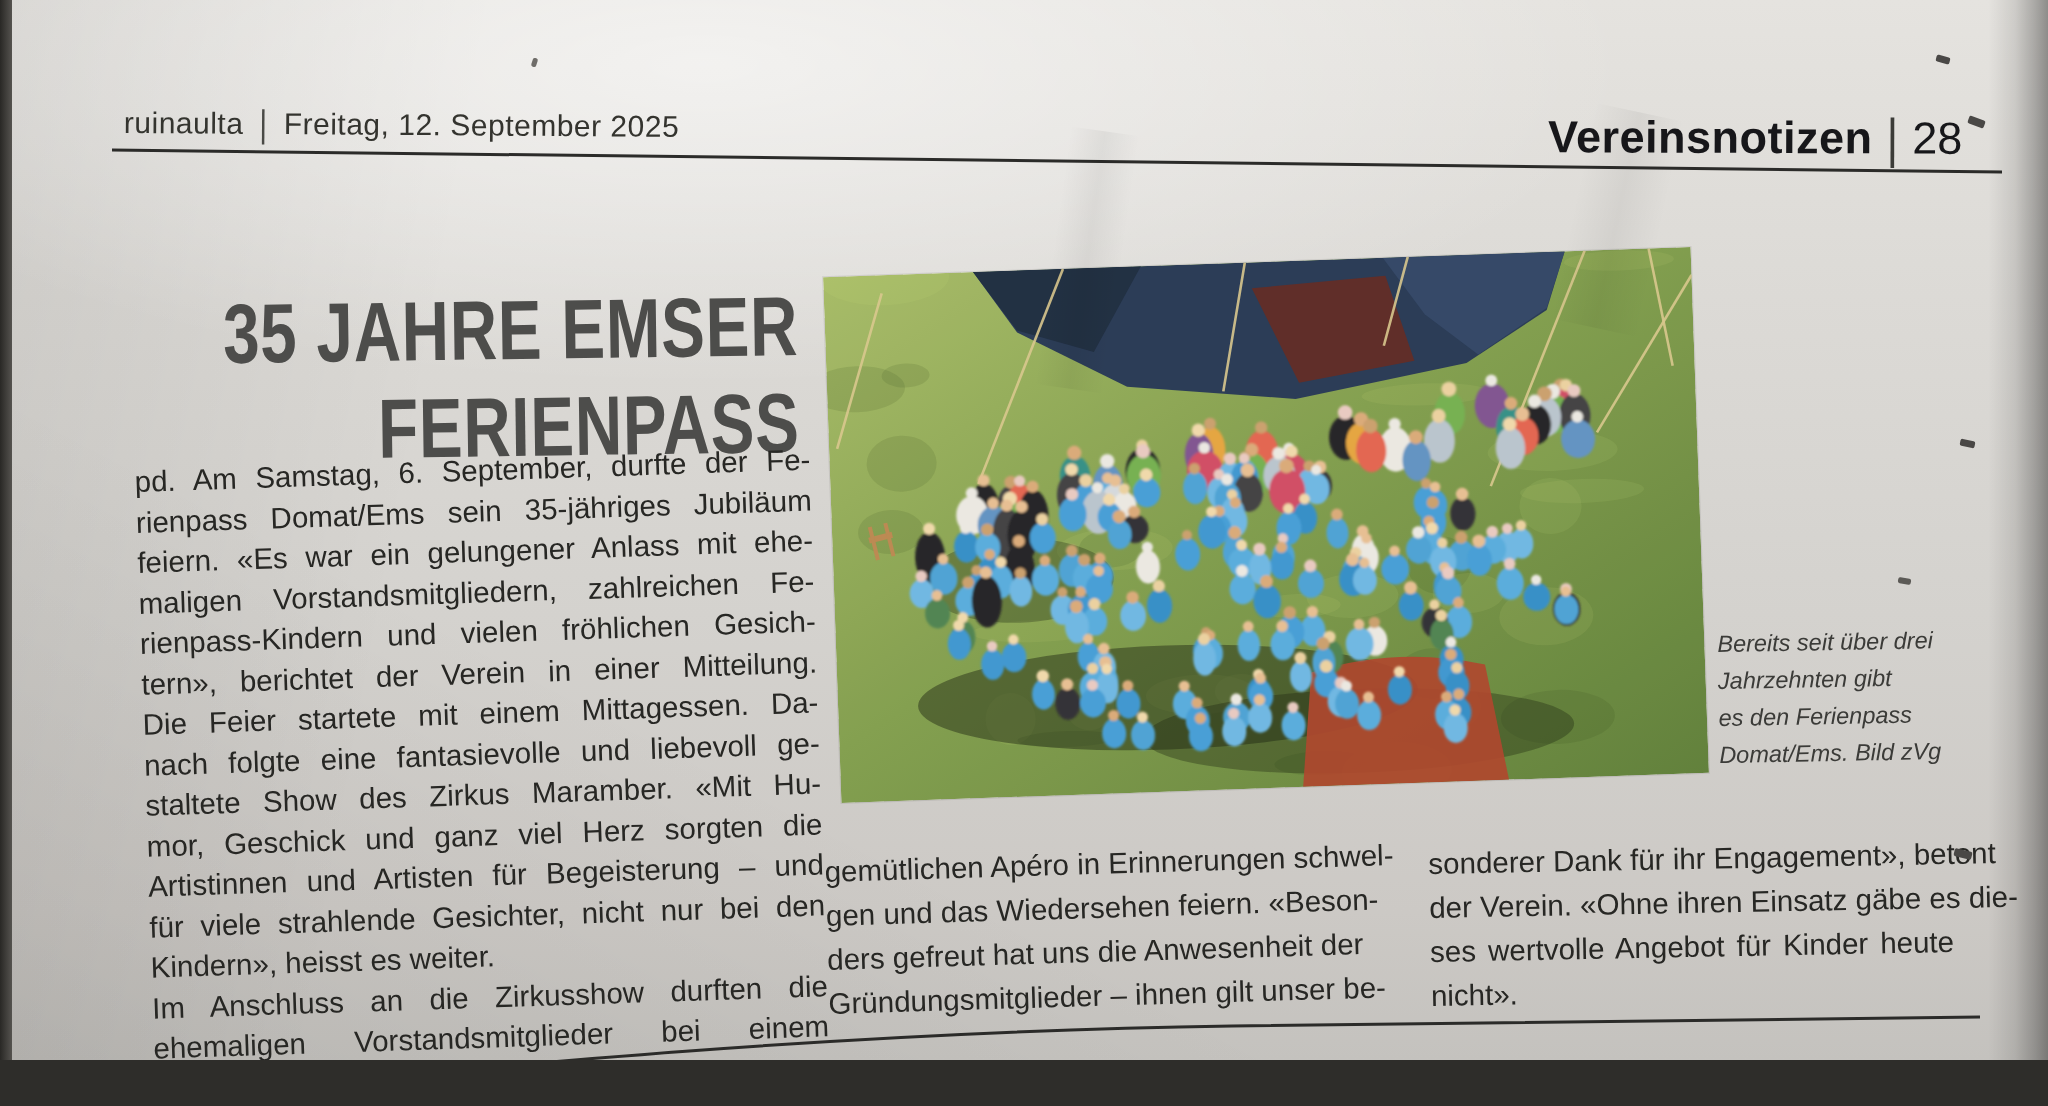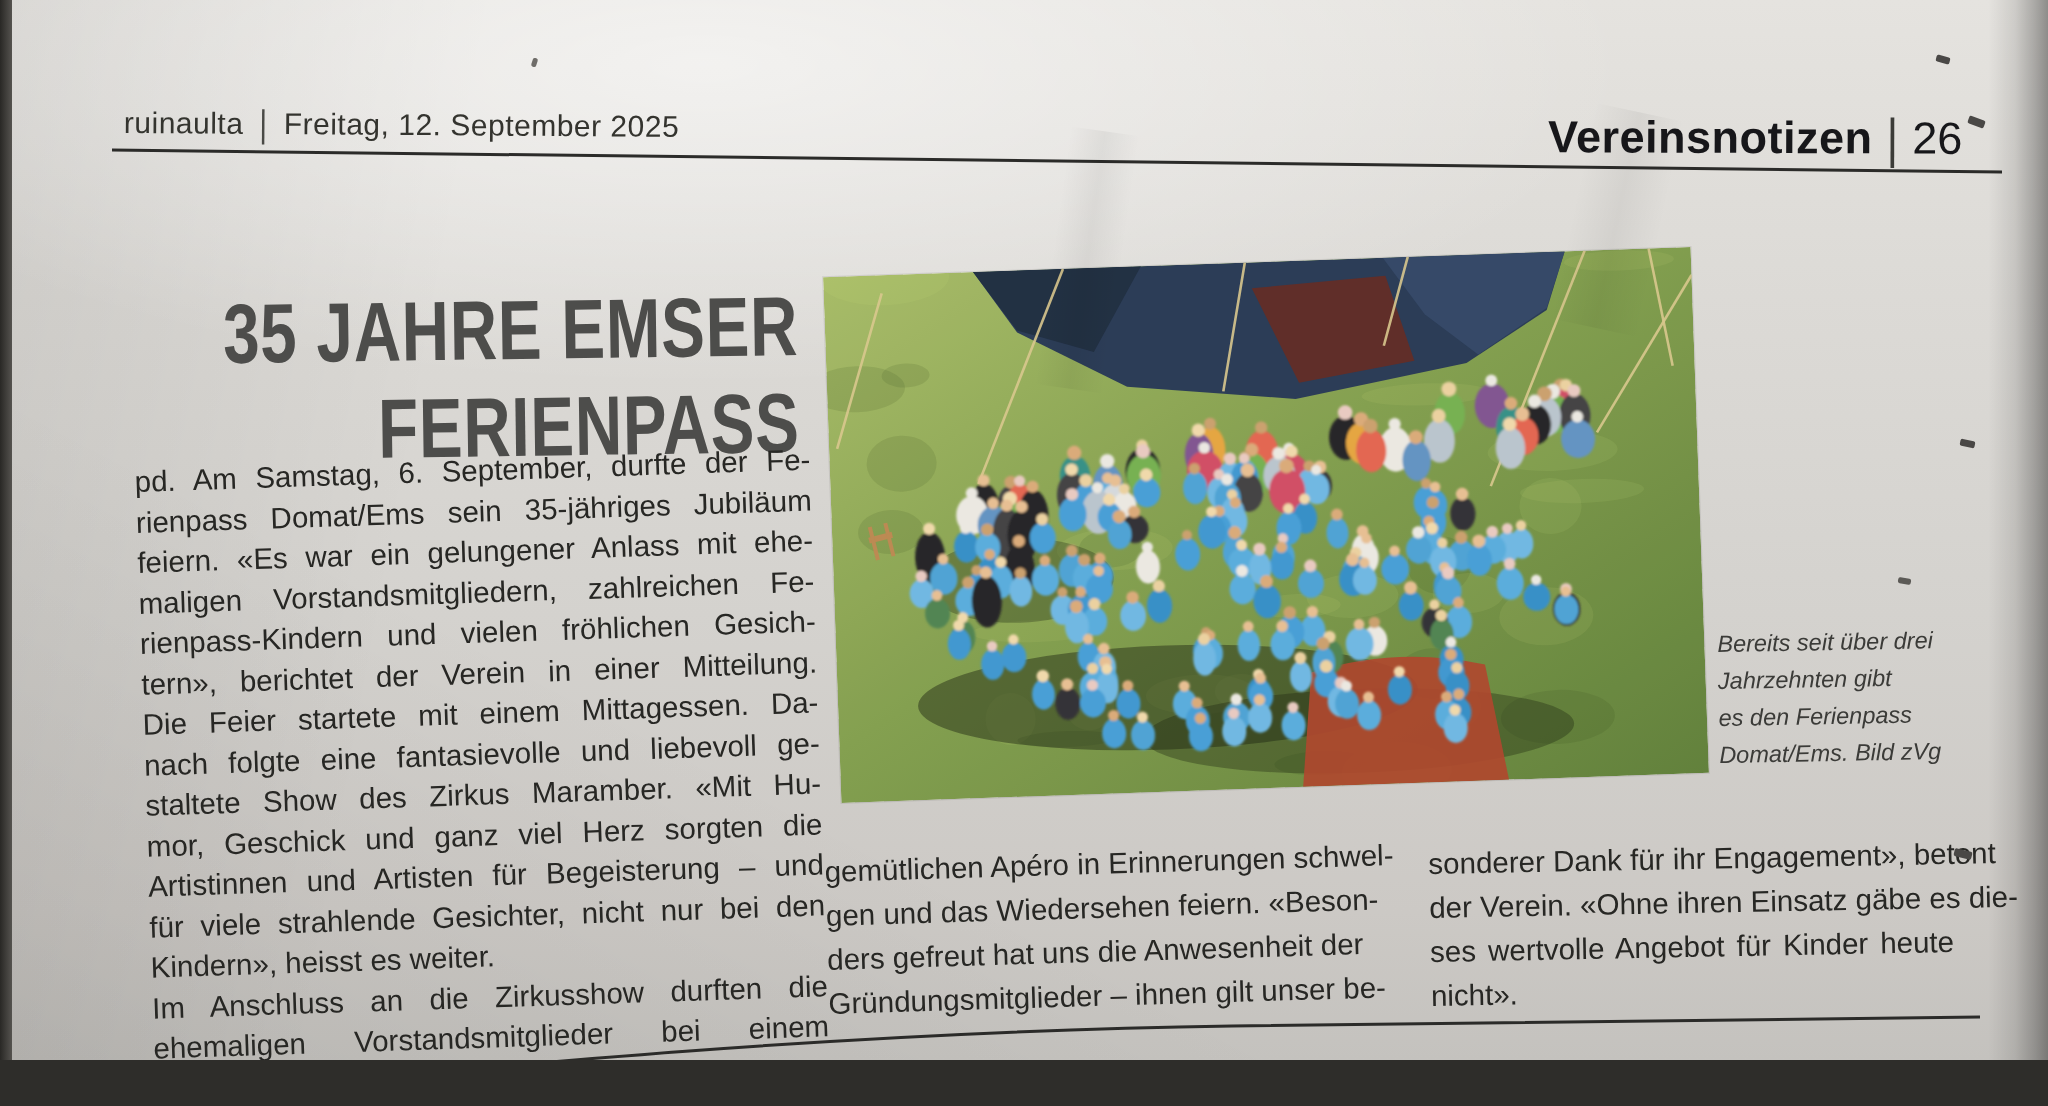--- a/index.html
+++ b/index.html
@@ -66,21 +66,21 @@
 <body>
 
 <div class="scene">
   <div class="page">
 
     <div class="masthead-left">
       <span>ruinaulta</span><span class="vsep">|</span><span>Freitag, 12. September 2025</span>
     </div>
 
     <div class="masthead-right">
-      <span class="section">Vereinsnotizen</span><span class="vsep">|</span><span class="pagenum">26</span>
+      <span class="section">Vereinsnotizen</span><span class="vsep">|</span><span class="pagenum">28</span>
     </div>
 
     <svg class="rules" width="2048" height="1106" viewBox="0 0 2048 1106">
       <path d="M100,150 L1990,172" stroke="#2b2b29" stroke-width="3" fill="none"></path>
       <path d="M128,1100 C480,1066 820,1032 1220,1026 C1520,1022 1810,1019 1968,1017" stroke="#2b2b29" stroke-width="3" fill="none"></path>
     </svg>
 
     <h1 class="headline">
       <div class="hline">35 JAHRE EMSER</div>
       <div class="hline">FERIENPASS</div>

